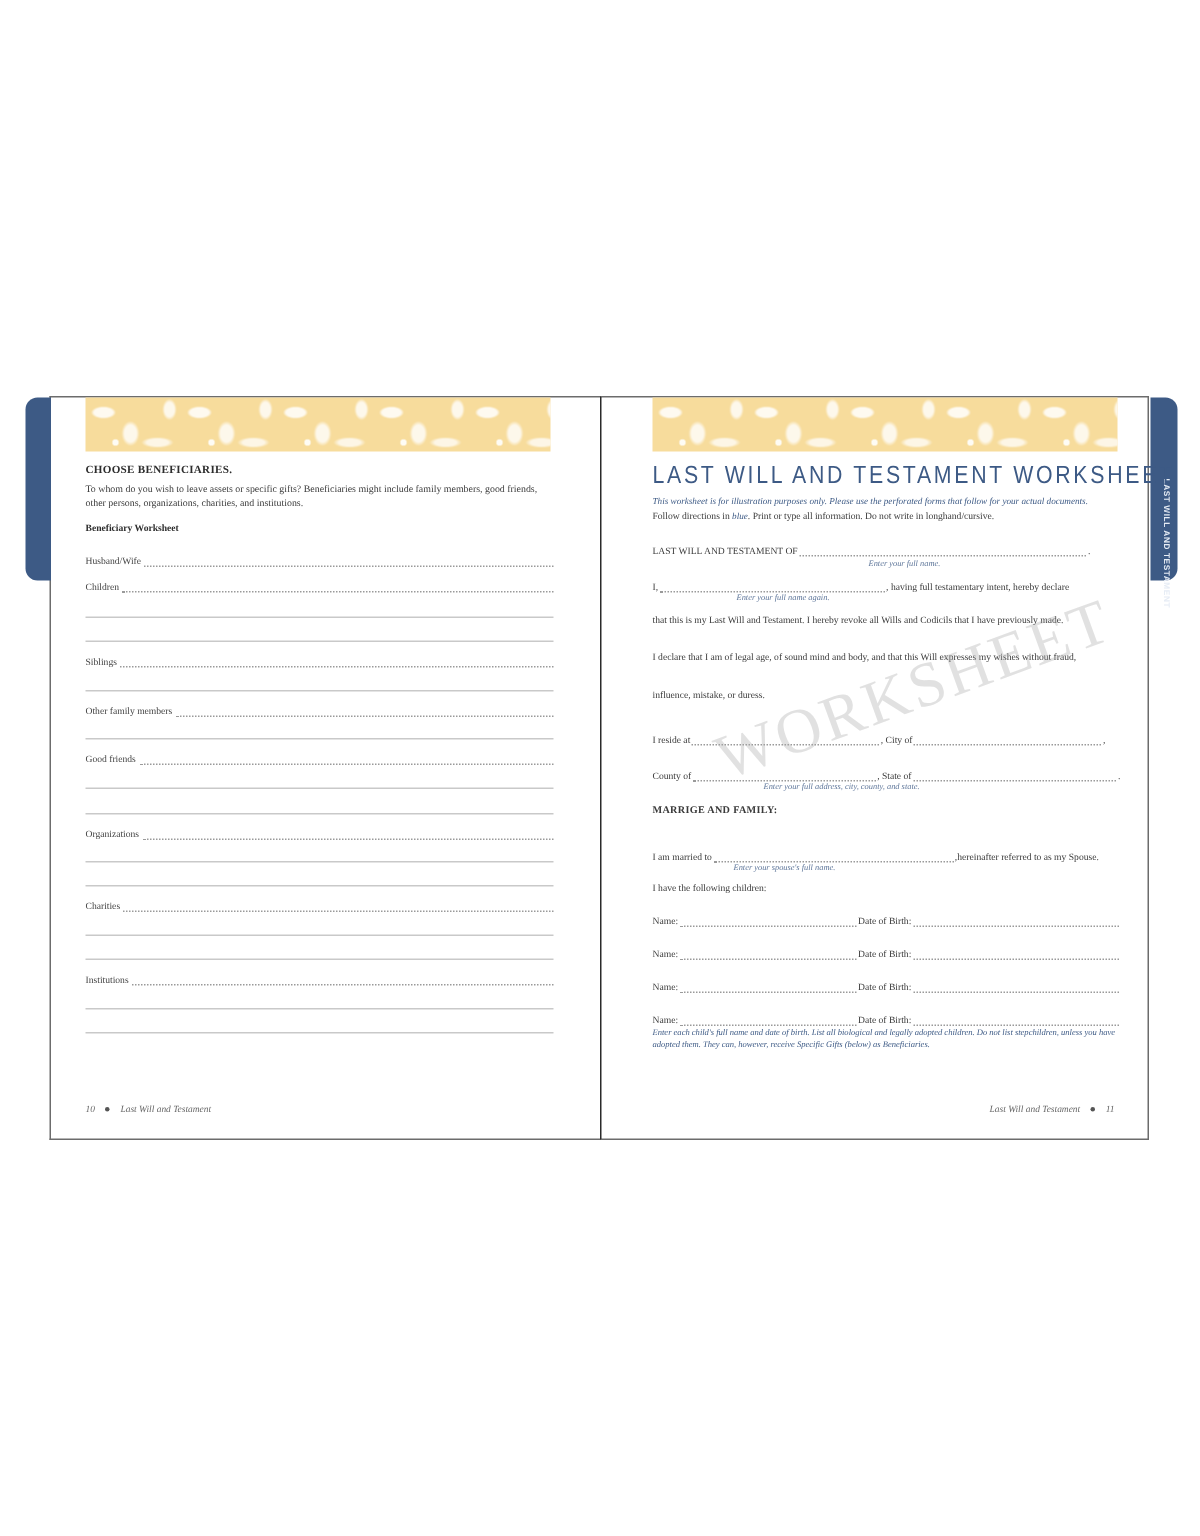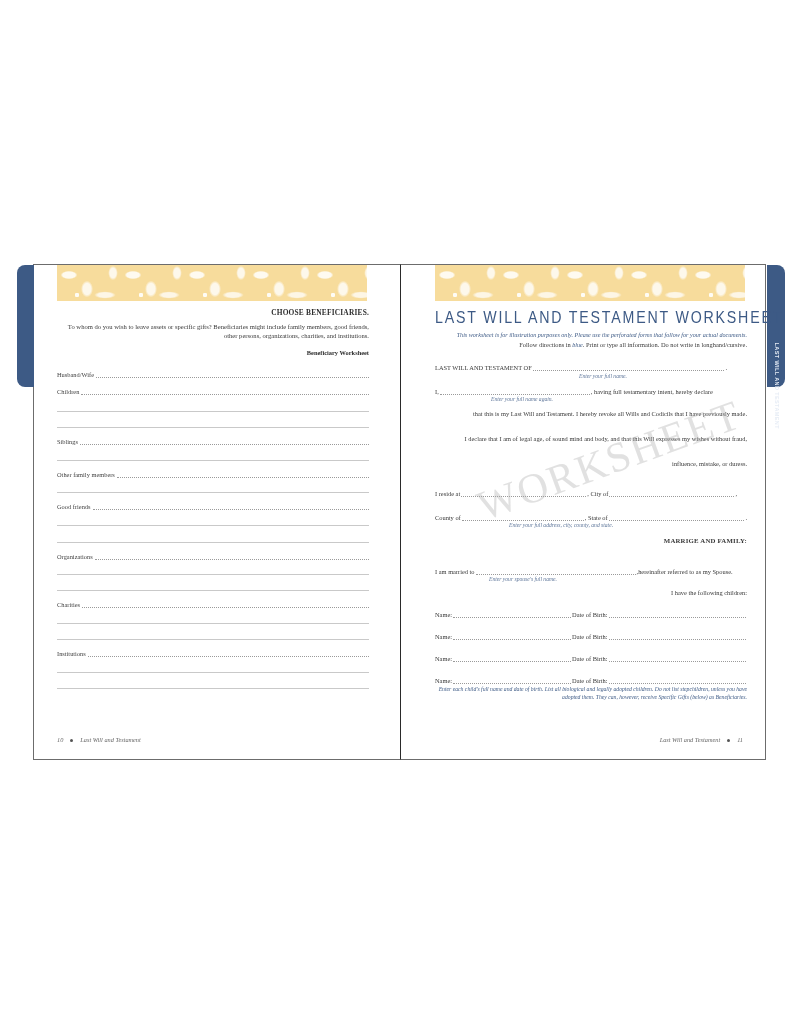--- a/index.html
+++ b/index.html
@@ -1,19 +1,19 @@
 <!DOCTYPE html>
 <html><head>
 <meta charset="utf-8">
 <style>
   * { box-sizing: border-box; margin: 0; padding: 0; }
   html, body { width: 800px; height: 1024px; background: #ffffff; overflow: hidden; }
   body { position: relative; font-family: "Liberation Serif", "DejaVu Serif", serif; color: #3a3a3a; }
 
-  .spread { position: absolute; left: 33px; top: 264px; width: 610px; height: 496px; text-align: right; }
+  .spread { position: absolute; left: 33px; top: 264px; width: 610px; height: 496px; }
 
   .page { position: absolute; top: 0; height: 496px; background: #fff; border: 1px solid #6c6c6c; }
   .page.left { left: 0; width: 367px; border-right: none; }
   .page.right { left: 367px; width: 366px; border-left: 1.5px solid #2a2a2a; }
 
   .tab { position: absolute; background: #3d5a85; }
   .tab.left { left: -17px; top: 0; width: 17px; height: 122px; border-radius: 8px 0 0 8px; }
   .tab.right { left: 366px; top: 0; width: 18px; height: 122px; border-radius: 0 8px 8px 0; }
   .tab-label { position: absolute; left: 4px; top: 54px; width: 110px; color: #e6ecf5; font-family: "Liberation Sans", "DejaVu Sans", sans-serif; font-size: 5.5px; letter-spacing: .4px; font-weight: bold; transform: rotate(90deg); transform-origin: 0 0; white-space: nowrap; left: 13px; }
 

